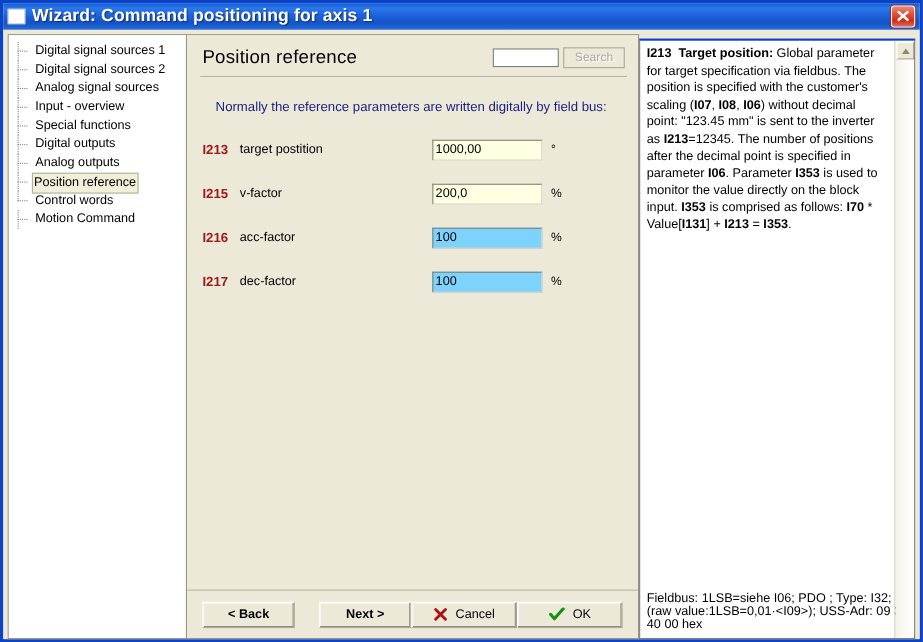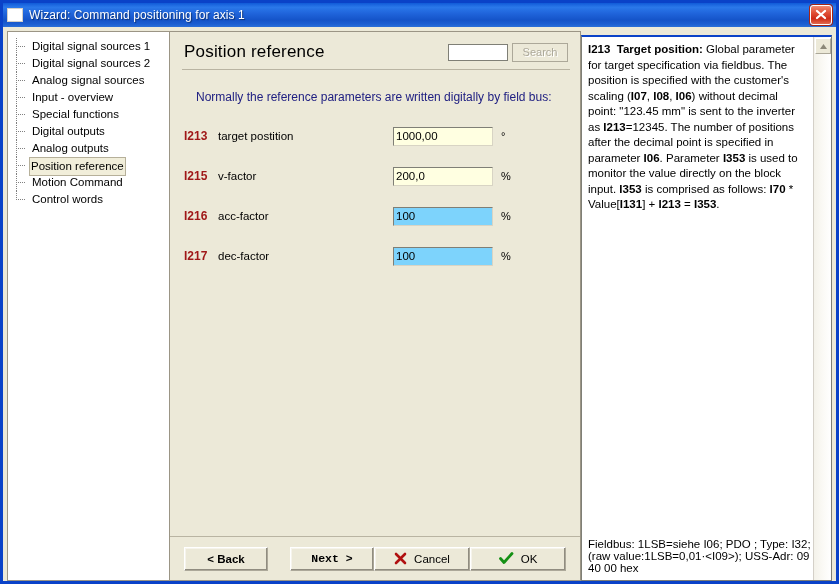--- a/index.html
+++ b/index.html
@@ -45,22 +45,22 @@
   #titlebar-icon {
     width: 14px;
     height: 12px;
     background: #ffffff;
     border: 1px solid #d4d0c8;
     margin-right: 6px;
     flex: 0 0 auto;
   }
   #titlebar-text {
     color: #ffffff;
-    font-weight: normal;
-    font-size: 12px;
+    font-weight: bold;
+    font-size: 16px;
     letter-spacing: 0.1px;
     text-shadow: 1px 1px 1px rgba(0,0,0,0.45);
     white-space: nowrap;
     flex: 1 1 auto;
   }
   #close-button {
     width: 20px;
     height: 18px;
     margin-right: 2px;
     border-radius: 3px;
@@ -261,21 +261,21 @@
     box-shadow: inset -1px -1px 0 #908c80, inset 1px 1px 0 #f6f4ec;
     font-family: "Liberation Sans", sans-serif;
     font-size: 11.5px;
     color: #000000;
     cursor: default;
     display: inline-flex;
     align-items: center;
     justify-content: center;
   }
   #back-button, #next-button { width: 84px; font-weight: bold; }
-  #next-button { margin-left: 22px; font-family: Liberation Mono, monospace; }
+  #next-button { margin-left: 22px; }
   #cancel-button, #ok-button { width: 96px; }
   #cancel-button { margin-left: auto; }
   #ok-button { }
   .btn-glyph { margin-right: 7px; display: inline-flex; }
 
   
   #help-panel {
     flex: 1 1 auto;
     margin: 4px 0 0 0;
     background: #ffffff;
@@ -376,29 +376,29 @@
         <div class="tree-item">
           <span class="stem"></span>
           <span class="twig"></span>
           <span class="tree-label">Analog outputs</span>
         </div>
         <div class="tree-item selected">
           <span class="stem"></span>
           <span class="twig"></span>
           <span class="tree-label">Position reference</span>
         </div>
+        <div class="tree-item last">
+          <span class="stem"></span>
+          <span class="twig"></span>
+          <span class="tree-label">Control words</span>
+        </div>
         <div class="tree-item">
           <span class="stem"></span>
           <span class="twig"></span>
           <span class="tree-label">Motion Command</span>
-        </div>
-        <div class="tree-item last">
-          <span class="stem"></span>
-          <span class="twig"></span>
-          <span class="tree-label">Control words</span>
         </div>
       </div>
 
       <div id="main">
 
         <div id="main-header">
           <div id="page-title">Position reference</div>
           <input id="search-input" type="text" value="" placeholder="" style="">
           <button id="search-button">Search</button>
         </div>

